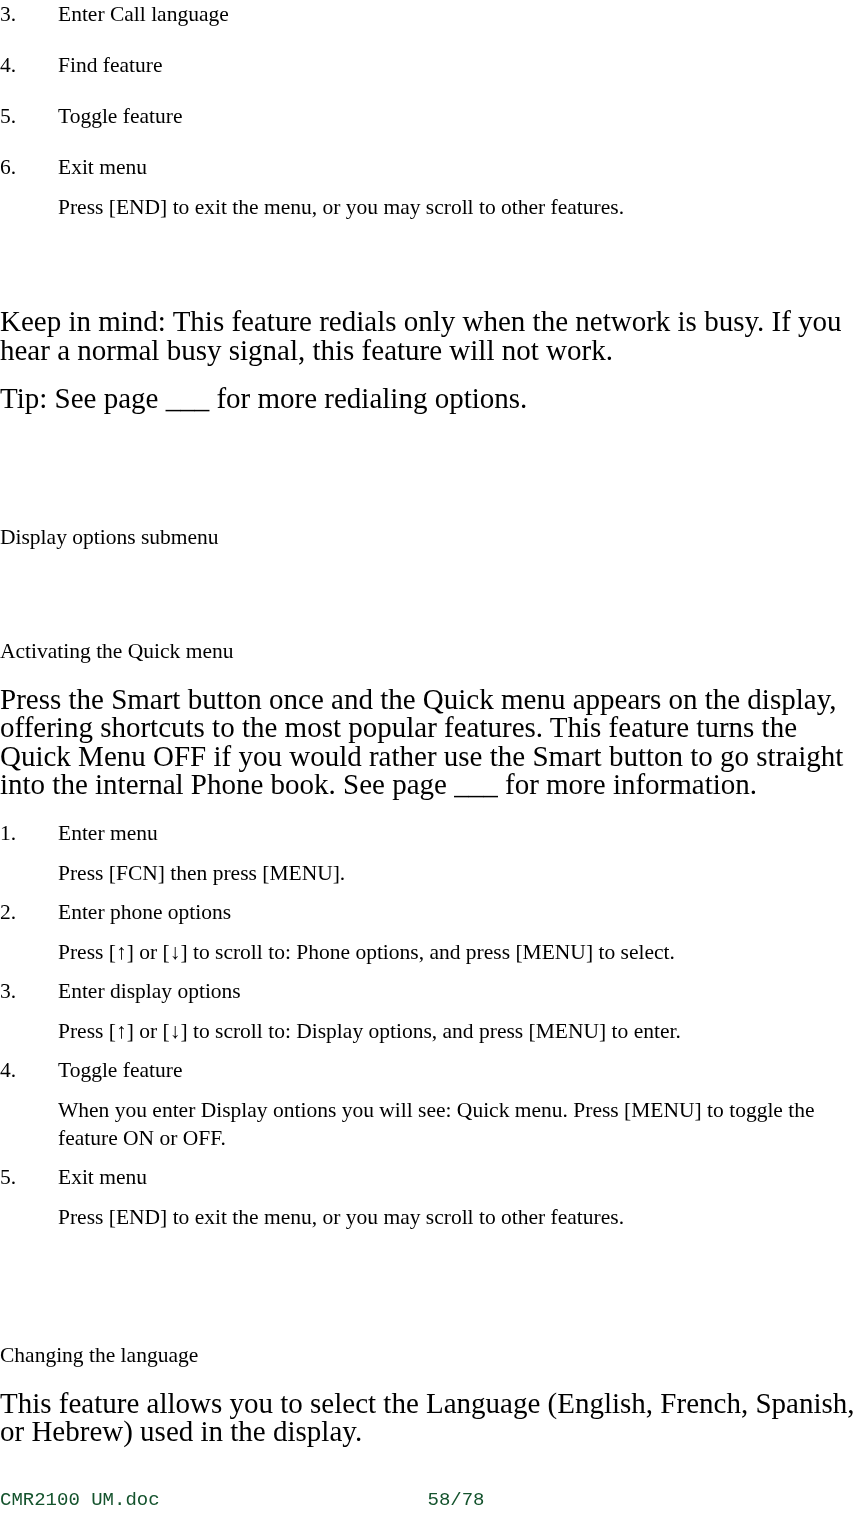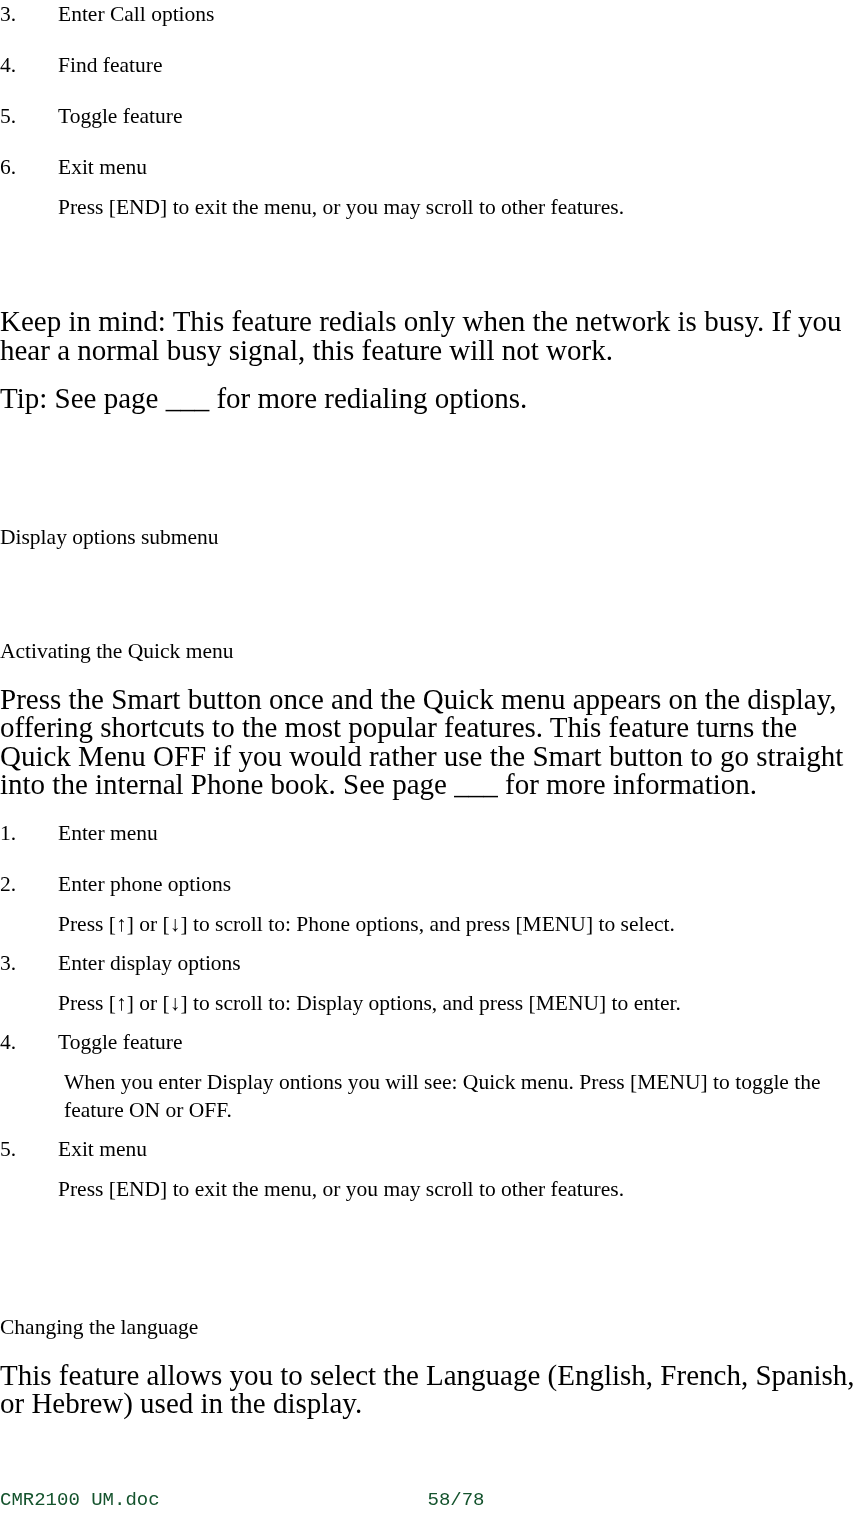--- a/index.html
+++ b/index.html
@@ -49,21 +49,20 @@
 
   
   .step-body {
     margin: 0;
     padding: 0 0 0 58px;
     font-size: 21.5px;
     line-height: 28px;
   }
   .step-body.wide {
     padding-right: 16px;
-    margin-left: 6px;
   }
 
   
   .para {
     margin: 0;
     padding: 0;
     font-size: 29px;
     line-height: 28.5px;
   }
   .heading {
@@ -108,21 +107,21 @@
   }
 </style>
 </head>
 <body>
 
 <div class="page">
   <div class="content">
 
     <div class="step">
       <span class="step-num">3.</span>
-      <span class="step-title">Enter Call options</span>
+      <span class="step-title">Enter Call language</span>
     </div>
     <div class="sp-step"></div>
     <div class="sp-small"></div>
 
     <div class="step">
       <span class="step-num">4.</span>
       <span class="step-title">Find feature</span>
     </div>
     <div class="sp-step"></div>
     <div class="sp-small"></div>
@@ -157,20 +156,21 @@
     <p class="heading">Activating the Quick menu</p>
     <div class="sp-med"></div>
     <p class="para">Press the Smart button once and the Quick menu appears on the display, offering shortcuts to the most popular features. This feature turns the Quick Menu OFF if you would rather use the Smart button to go straight into the internal Phone book. See page ___ for more information.</p>
     <div class="sp-med"></div>
 
     <div class="step">
       <span class="step-num">1.</span>
       <span class="step-title">Enter menu</span>
     </div>
     <div class="sp-step"></div>
+    <p class="step-body">Press [FCN] then press [MENU].</p>
     <div class="sp-small"></div>
 
     <div class="step">
       <span class="step-num">2.</span>
       <span class="step-title">Enter phone options</span>
     </div>
     <div class="sp-step"></div>
     <p class="step-body">Press [↑] or [↓] to scroll to: Phone options, and press [MENU] to select.</p>
     <div class="sp-small"></div>
 

